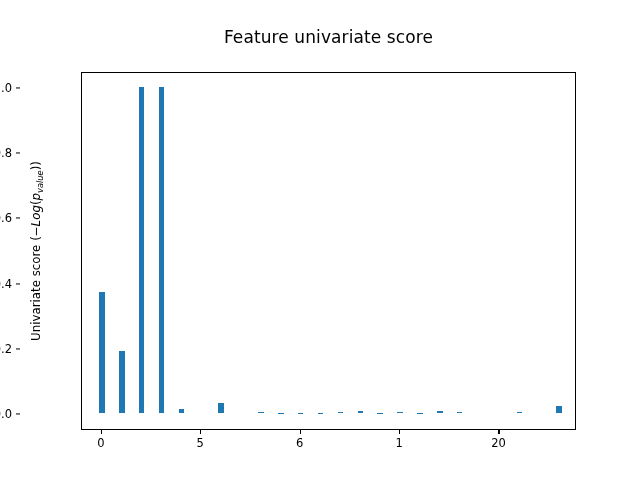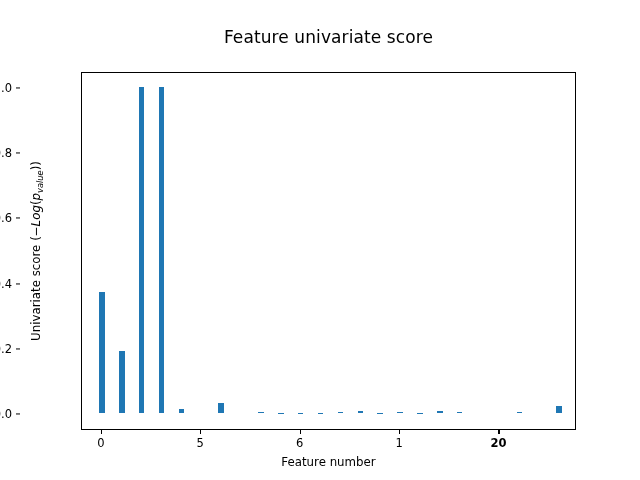--- a/index.html
+++ b/index.html
@@ -189,18 +189,17 @@
   <div id="x-ticks">
       <div class="xtick-mark" style="left: 100.88px;"></div>
       <div class="xtick-label" style="left: 100.88px;">0</div>
       <div class="xtick-mark" style="left: 200.277px;"></div>
       <div class="xtick-label" style="left: 200.277px;">5</div>
       <div class="xtick-mark" style="left: 299.675px;"></div>
       <div class="xtick-label" style="left: 299.675px;">6</div>
       <div class="xtick-mark" style="left: 399.072px;"></div>
       <div class="xtick-label" style="left: 399.072px;">1</div>
       <div class="xtick-mark" style="left: 498.47px;"></div>
-      <div class="xtick-label" style="left: 498.47px; font-weight: bold;">20</div>
+      <div class="xtick-label" style="left: 498.47px;">20</div>
     </div>
 
-  <div id="x-axis-label">Feature number</div>
 
 </div>
 
 </body></html>

